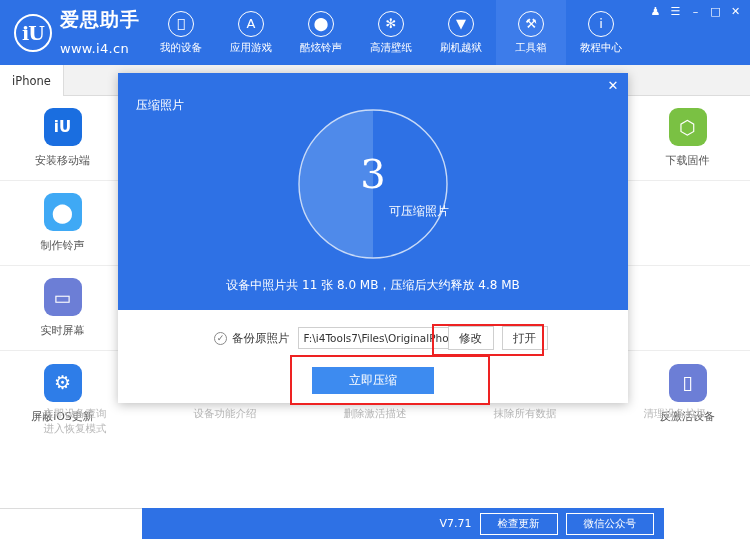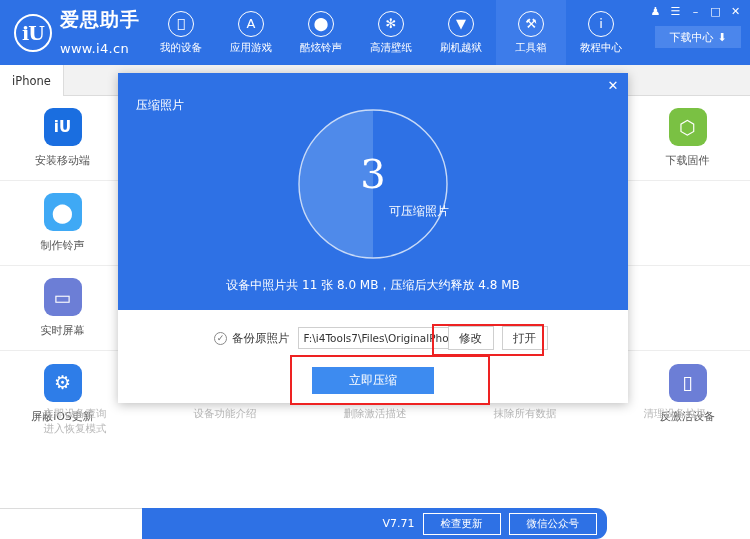--- a/index.html
+++ b/index.html
@@ -127,23 +127,22 @@
     align-items: center;
   }
   .bottomrow span {
     text-align: center; font-size: 10.5px;
     color: #b8b8b8;
   }
 
   
   .statusbar {
     position: absolute; left: 0; bottom: 0;
-    width: 607px; height: 31px;
+    width: 664px; height: 31px;
     background: #2e71e5;
-    border-radius: 11px;
   }
   .sb-left {
     position: absolute; left: 10px; top: 0; height: 31px;
     display: flex; align-items: center; gap: 6px;
     color: #ffffff; font-size: 11.5px; cursor: pointer;
   }
   .sb-radio {
     width: 12px; height: 12px; border-radius: 50%;
     border: 1.3px solid #ffffff;
   }
@@ -300,24 +299,20 @@
       </div>
 
     <div class="wincontrols" id="wc-host">
         <div class="wc">♟</div>
         <div class="wc">☰</div>
         <div class="wc">–</div>
         <div class="wc">□</div>
         <div class="wc">✕</div>
       </div>
 
-    <div class="dlcenter">
-      <span>下载中心</span>
-      <span>⬇</span>
-    </div>
   </div>
 
   <div class="tabbar">
     <div class="tab">iPhone</div>
   </div>
 
   <div class="content">
     <div class="grid" id="grid-host">
         <div class="cell">
           <div class="cell-ic" style="background: rgb(26, 110, 224); font-size: 15px; font-weight: bold;">iU</div>

